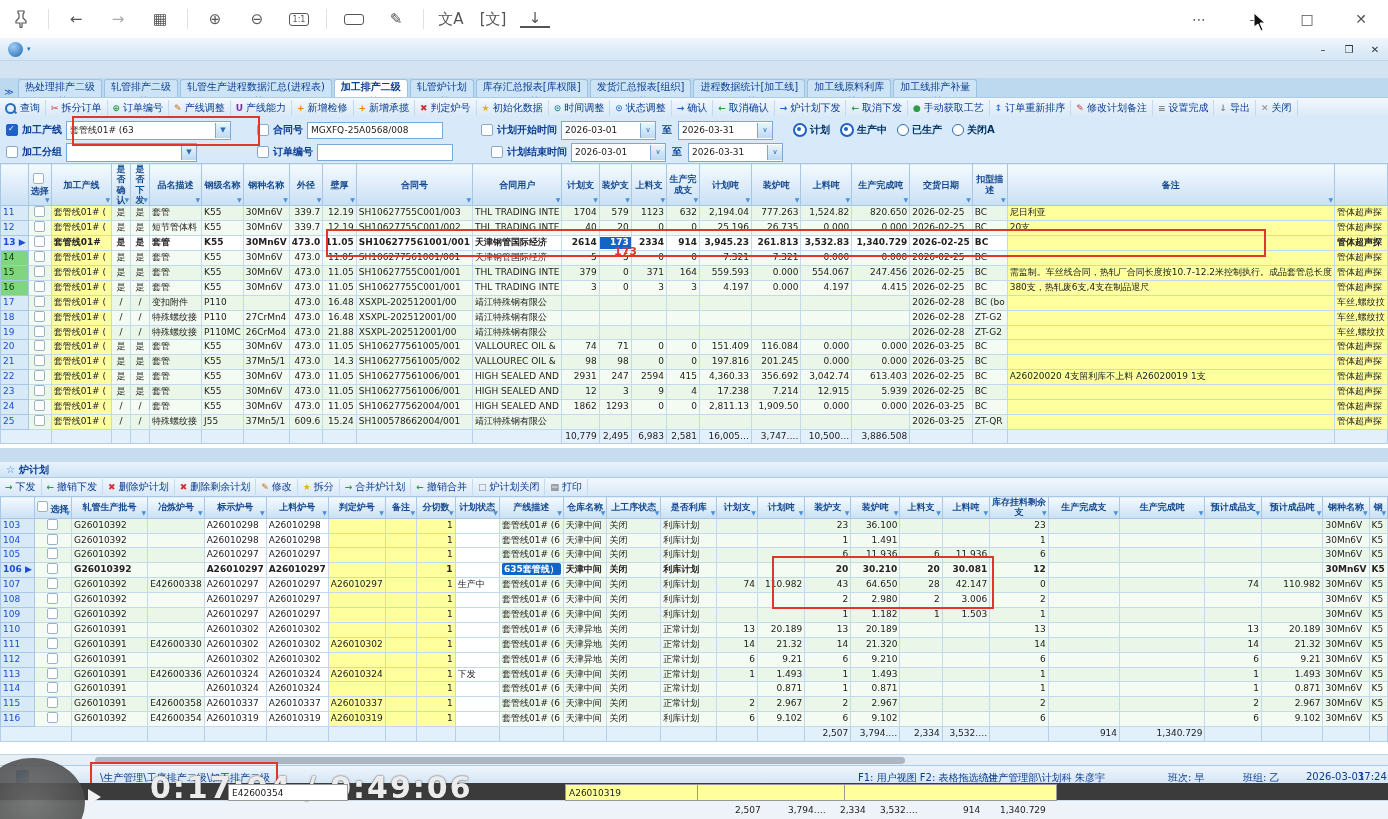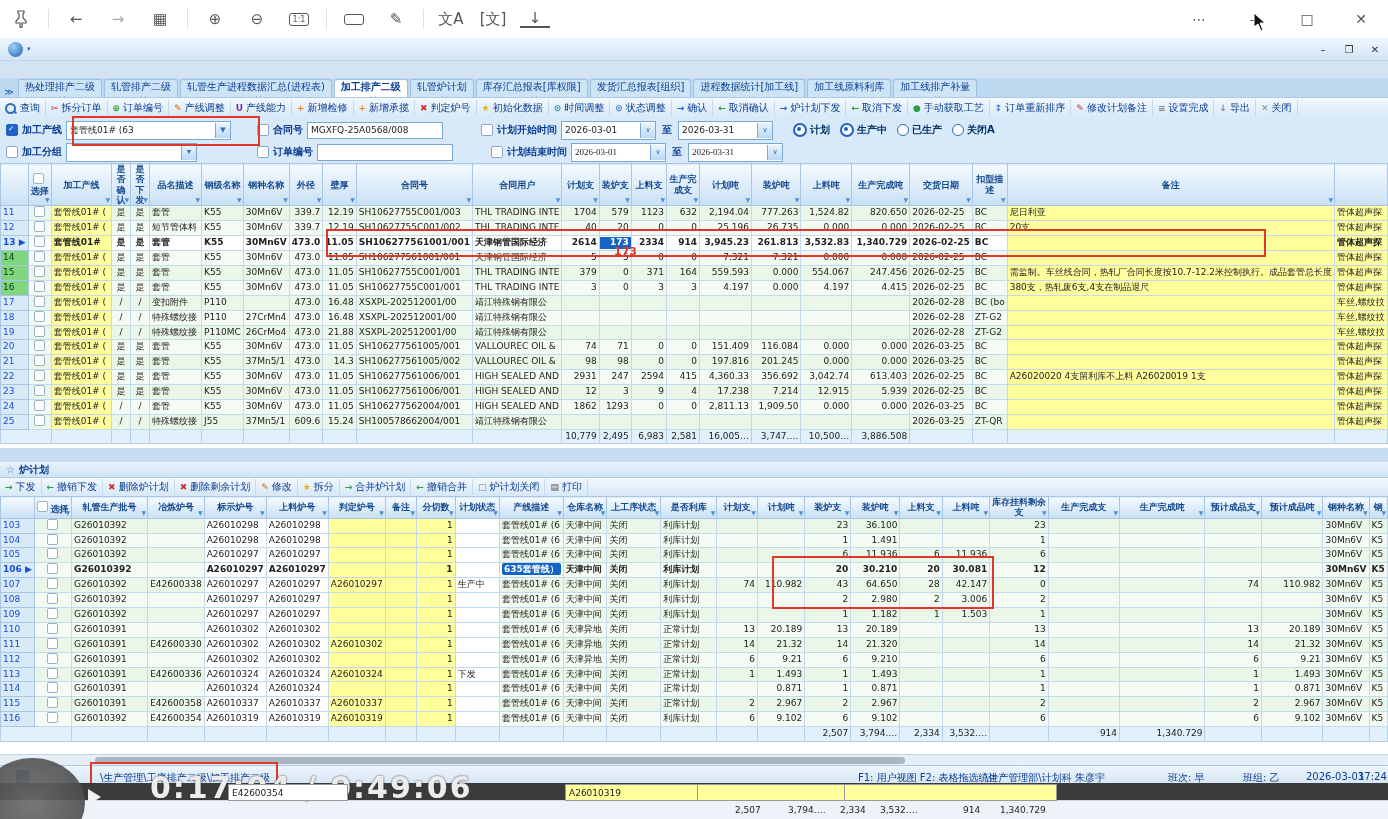--- a/index.html
+++ b/index.html
@@ -32,21 +32,21 @@
   .tab.active .lbl{font-weight:bold;}
   
   .toolbar1{position:absolute;left:0;top:97px;width:1388px;height:20px;background:linear-gradient(#f2f8fe,#d7e8f7);display:flex;align-items:center;border-top:1px solid #aecbe6;border-bottom:1px solid #aecbe6;overflow:hidden;}
   .tbtn{display:flex;align-items:center;height:16px;padding:0 5px;border-right:1px solid #c4daee;color:#0b3d91;font-size:10px;white-space:nowrap;cursor:pointer;}
   .tbtn .ico{margin-right:3px;font-size:9px;font-weight:bold;}
   .ic-search{width:7px;height:7px;border:2px solid #2b6cb7;border-radius:50%;position:relative;margin-right:4px;}
   .ic-search:after{content:"";position:absolute;left:6px;top:6px;width:4px;height:2px;background:#2b6cb7;transform:rotate(45deg);}
   
   .filters{position:absolute;left:0;top:117px;width:1388px;height:46px;background:#d8eafa;border-bottom:1px solid #9ec1e2;}
   .frow{position:absolute;left:6px;right:6px;height:20px;display:flex;align-items:center;}
-  .frow1{top:3px;} .frow2{top:25px;font-family:Liberation Serif, serif;}
+  .frow1{top:3px;} .frow2{top:25px;}
   .cb{display:inline-block;width:10px;height:10px;border:1px solid #8aa8c8;border-radius:2px;background:#fff;margin-right:4px;flex:none;}
   .cb.on{background:#1e62c8;border-color:#1e62c8;position:relative;}
   .cb.on:after{content:"✓";color:#fff;font-size:8px;position:absolute;left:1px;top:-1px;}
   .flbl{color:#0b3d91;font-size:10px;font-weight:bold;margin-right:4px;white-space:nowrap;}
   .combo{display:flex;align-items:center;background:#fff;border:1px solid #7aa9d6;height:17px;font-size:9px;padding-left:3px;}
   .combo .val{flex:1;white-space:nowrap;overflow:hidden;}
   .combo .arr{width:14px;height:15px;background:linear-gradient(#eaf4fd,#bcd9f2);border-left:1px solid #7aa9d6;color:#2b6cb7;font-size:7px;display:flex;align-items:center;justify-content:center;}
   .input{background:#fff;border:1px solid #7aa9d6;height:15px;font-size:9px;padding:0 3px;display:flex;align-items:center;}
   .radio{display:inline-block;width:10px;height:10px;border:1px solid #2b6cb7;border-radius:50%;background:#fff;margin-right:3px;position:relative;flex:none;}
   .radio.on{border:2px solid #1e62c8;}

